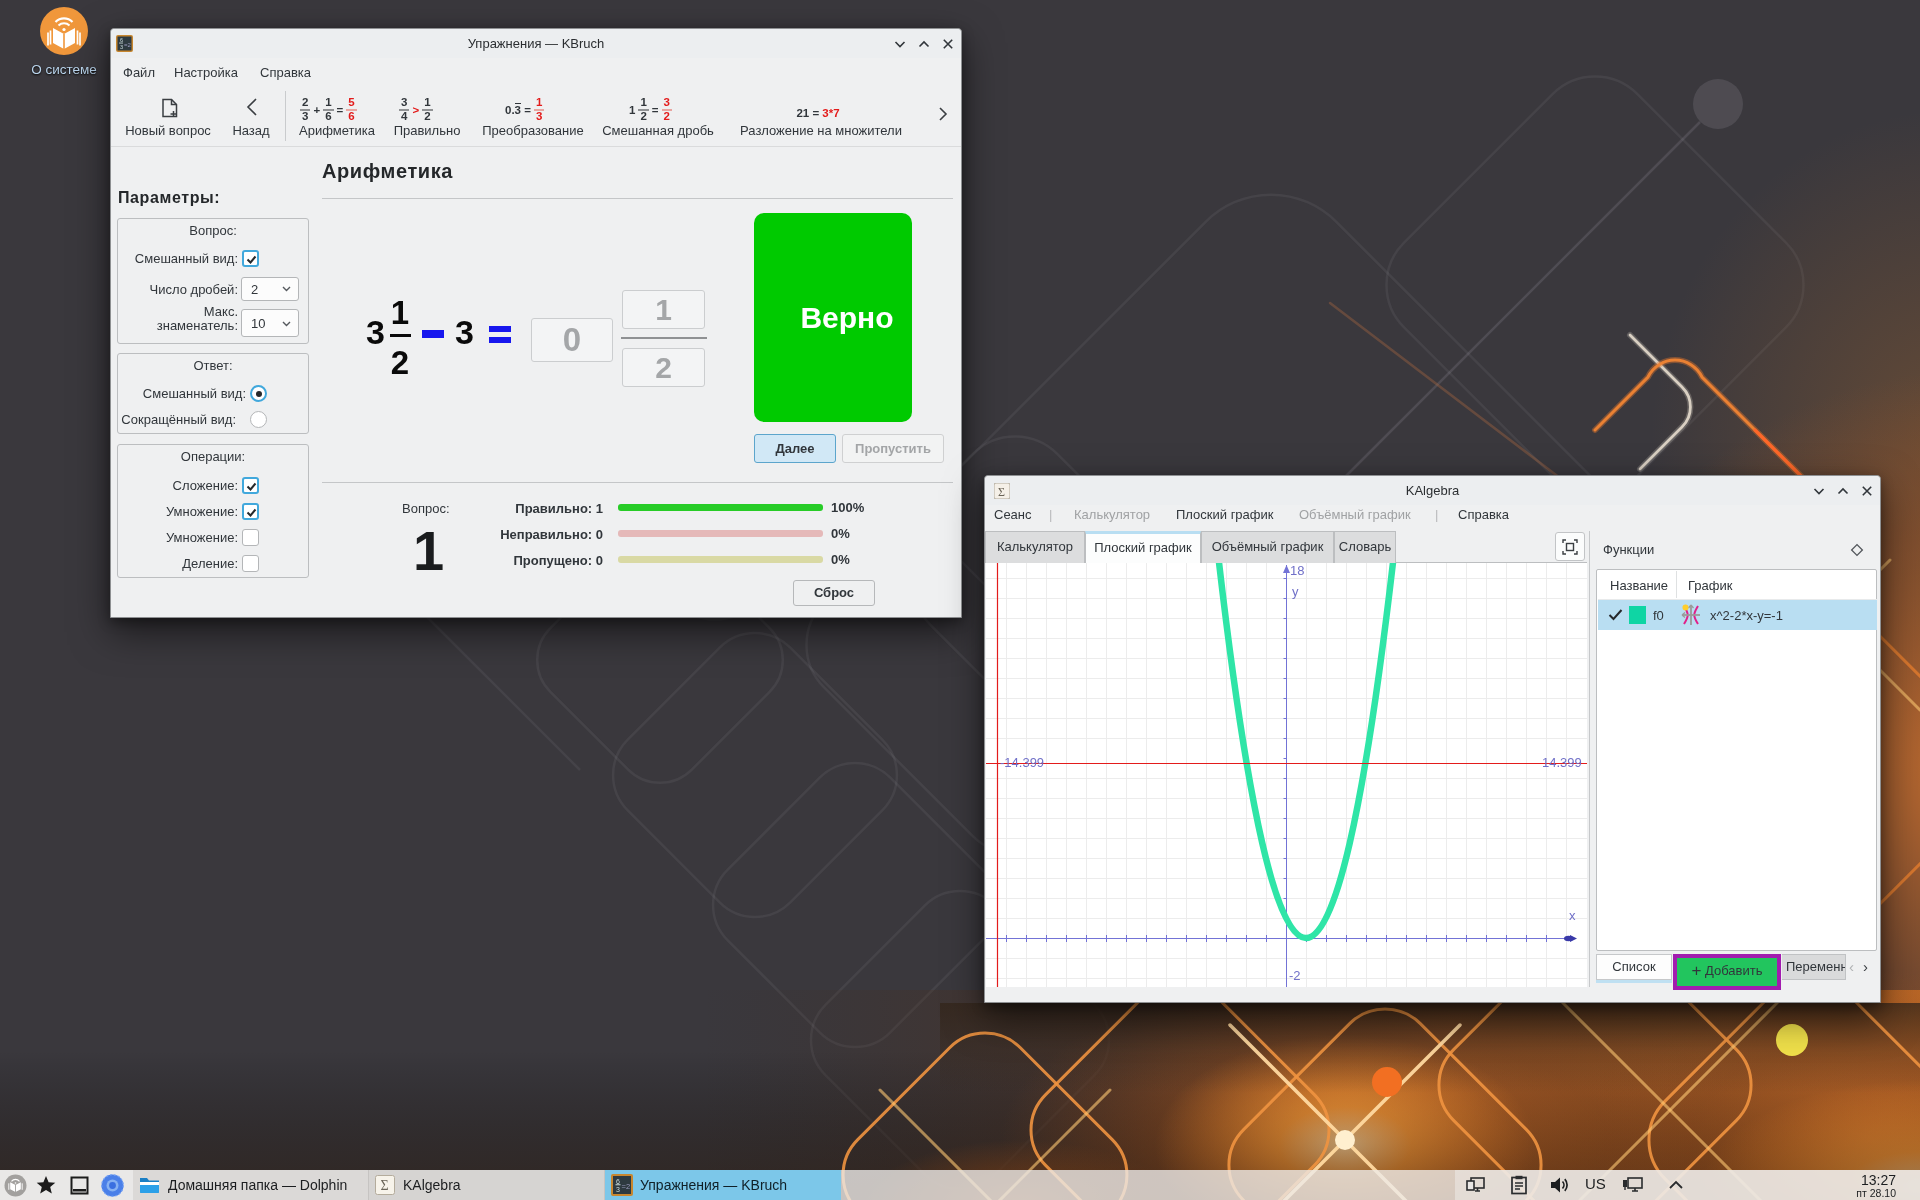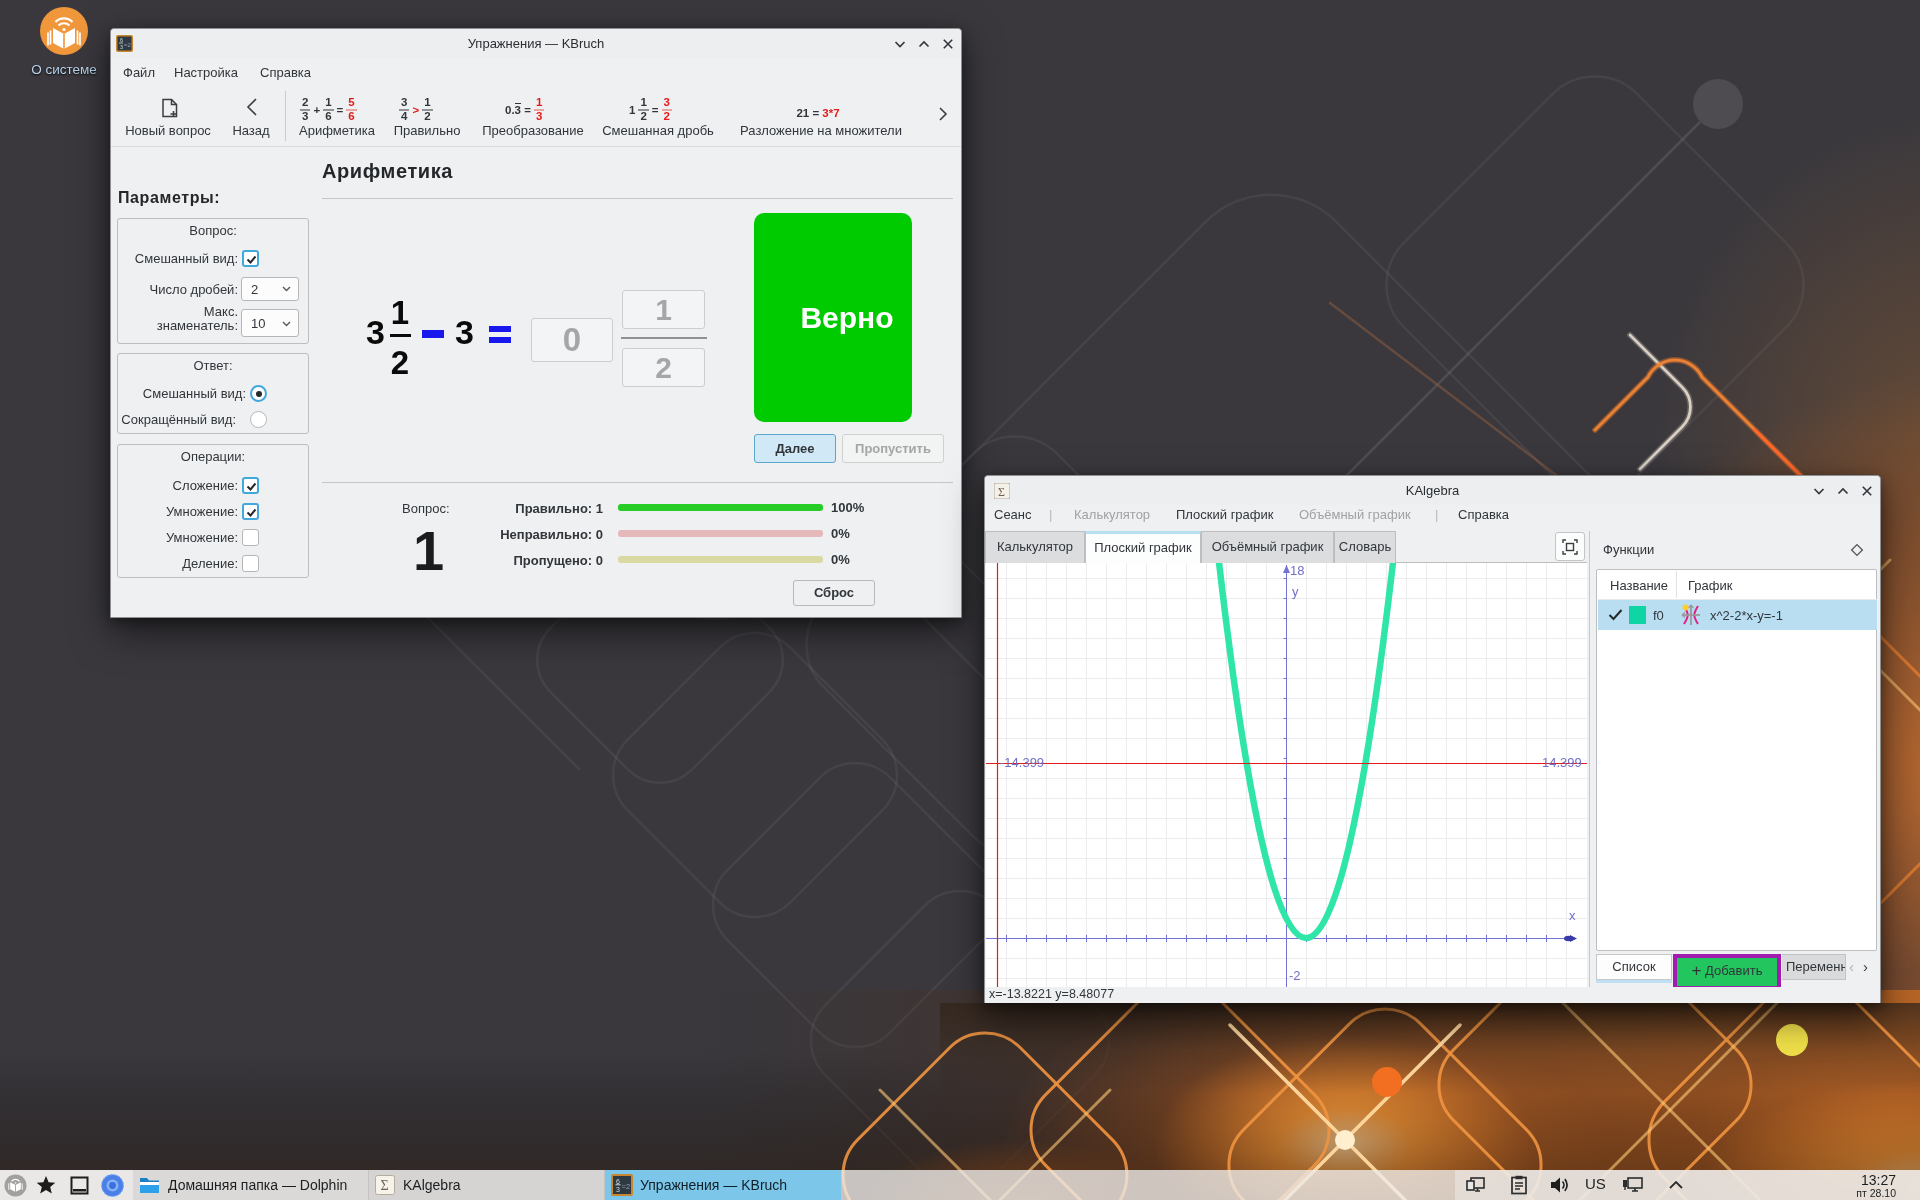--- a/index.html
+++ b/index.html
@@ -425,21 +425,20 @@
       </div>
     </div>
     <div class="abs" style="left:6px;top:423px;width:76px;height:26px;background:#fdfdfd;border:1px solid #c6c8ca;text-align:center;line-height:24px;font-size:13px;color:#31363b;">Список</div>
     <div class="abs" style="left:6px;top:449px;width:76px;height:3px;background:#bfe0f2;"></div>
     <div class="abs" style="left:83px;top:423px;width:108px;height:36px;background:#22c55e;border:4px solid #a21caf;text-align:center;line-height:24px;font-size:13px;color:#31363b;"><span style="font-size:17px;font-weight:normal;position:relative;top:1px;">+</span> Добавить</div>
     <div class="abs" style="left:192px;top:423px;width:64px;height:26px;background:#d9dadb;border:1px solid #c0c2c4;border-left:none;text-align:left;padding-left:4px;line-height:24px;font-size:13px;color:#31363b;overflow:hidden;white-space:nowrap;">Переменны</div>
     <div class="abs" style="left:259px;top:427px;font-size:15px;color:#b0b2b4;">‹</div>
     <div class="abs" style="left:273px;top:427px;font-size:15px;color:#3a3e42;">›</div>
   </div>
 
-  <div class="abs" style="left:0;top:511px;width:895px;height:16px;background:#eff0f1;font-size:12.5px;color:#31363b;padding-left:4px;">x=-13.8221 y=8.48077</div>
 </div>
 
 <div id="taskbar">
   <div class="abs" style="left:0;top:0;width:133px;height:30px;background:#e9e8e7;"></div>
   <div class="abs" style="left:133px;top:0;width:236px;height:30px;background:#dbd9d7;border-right:1px solid #c6c4c2;"></div>
   <div class="abs" style="left:369px;top:0;width:236px;height:30px;background:#d6d4d2;border-right:1px solid #c6c4c2;"></div>
   <div class="abs" style="left:605px;top:0;width:236px;height:30px;background:#7cc7e9;"></div>
   <div class="abs" style="left:841px;top:0;width:1079px;height:30px;background:rgba(238,235,232,0.8);"></div>
     <div class="abs" style="left:1455px;top:0;width:465px;height:30px;background:rgba(238,235,232,0.55);"></div>
 

